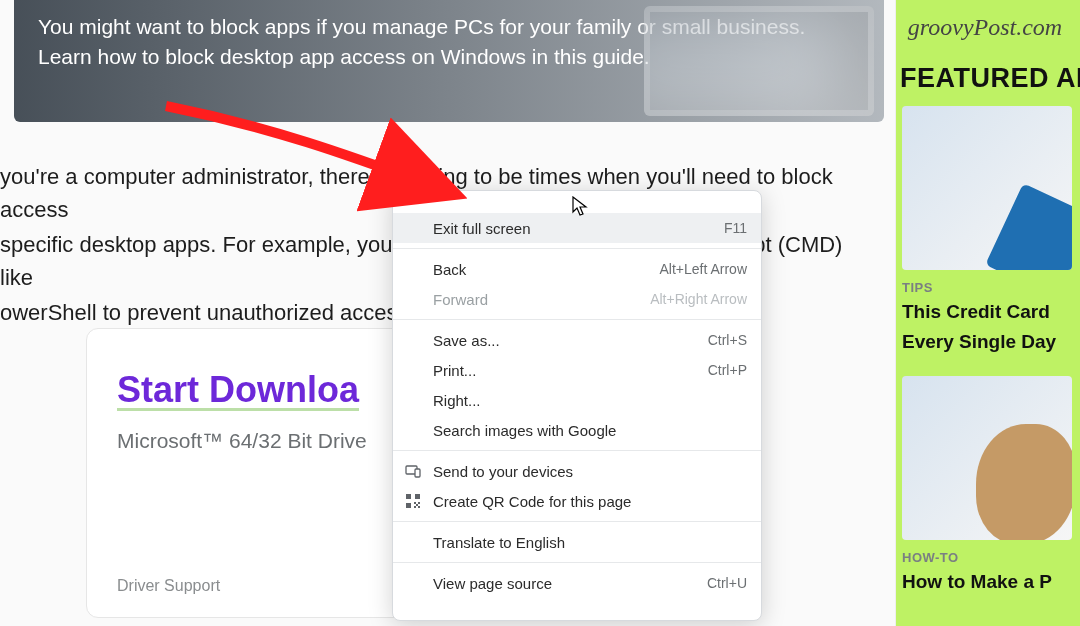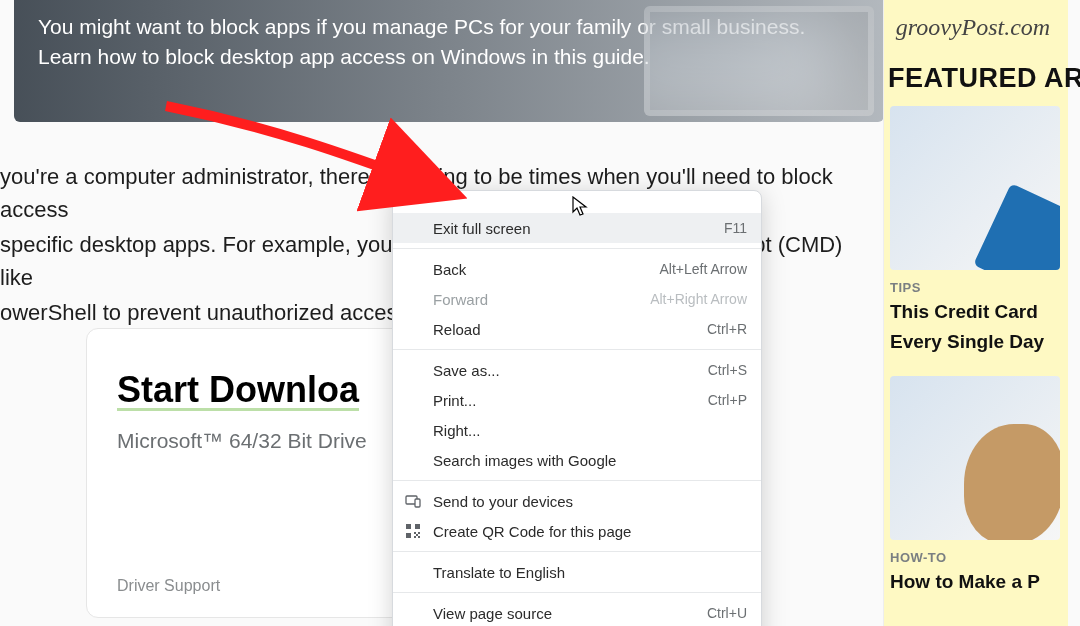--- a/index.html
+++ b/index.html
@@ -27,26 +27,26 @@
     padding-left: 0;
   }
   .article p { margin-bottom: 2px; }
 
   
   .ad-card {
     position: absolute; left: 86px; top: 328px; width: 584px; height: 290px;
     background: #fff; border: 1px solid #e6e6e6; border-radius: 12px;
     padding: 40px 30px 20px 30px;
   }
-  .ad-title { font-size: 36px; font-weight: 700; color: #000000; text-decoration: underline; text-decoration-color: #bcdfa8; text-underline-offset: 6px; }
+  .ad-title { font-size: 36px; font-weight: 700; color: #6d28d9; text-decoration: underline; text-decoration-color: #bcdfa8; text-underline-offset: 6px; }
   .ad-sub { margin-top: 18px; font-size: 21px; color: #6b6f72; }
   .ad-sponsor { position: absolute; left: 30px; bottom: 22px; font-size: 16px; color: #8a8d8f; }
 
   
-  .sidebar { position: absolute; right: 12px; top: 0; width: 185px; height: 626px; border-left: 1px solid #eee; background: #fef9c3; }
+  .sidebar { position: absolute; right: 0; top: 0; width: 185px; height: 626px; border-left: 1px solid #eee; background: #bef264; }
   .brand { font-family: Georgia, 'Times New Roman', serif; font-style: italic; font-size: 24px; color: #444; text-align: center; padding: 14px 6px 22px 0; }
   .feat-h { font-size: 27px; font-weight: 800; letter-spacing: 0.5px; color: #111; padding: 0 0 12px 4px; white-space: nowrap; }
   .card { margin: 0 0 22px 6px; }
   .card .thumb { width: 170px; height: 164px; border-radius: 4px; background: linear-gradient(135deg,#d7e3ef,#f6f6f6); position: relative; overflow: hidden; }
   .thumb .shape1 { position:absolute; right:-18px; bottom:-18px; width:90px; height:90px; background:#1f6fb2; transform:rotate(25deg); border-radius:6px; }
   .thumb2 .shape2 { position:absolute; right:-4px; bottom:-4px; width:100px; height:120px; background:#c59a66; border-radius:50% 40% 50% 40%; }
   .cat { margin-top: 10px; font-size: 13px; font-weight: 600; color: #7a7f82; letter-spacing: 0.5px; }
   .title { margin-top: 4px; font-size: 19px; font-weight: 600; color: #111; line-height: 1.35; white-space: nowrap; }
 
   
@@ -124,24 +124,20 @@
 
   <div class="sep"></div>
 
   <div class="mi">
     <span class="lbl">Back</span>
     <span class="sc">Alt+Left Arrow</span>
   </div>
   <div class="mi disabled">
     <span class="lbl">Forward</span>
     <span class="sc">Alt+Right Arrow</span>
-  </div>
-  <div class="mi">
-    <span class="lbl">Reload</span>
-    <span class="sc">Ctrl+R</span>
   </div>
 
   <div class="sep"></div>
 
   <div class="mi">
     <span class="lbl">Save as...</span>
     <span class="sc">Ctrl+S</span>
   </div>
   <div class="mi">
     <span class="lbl">Print...</span>

